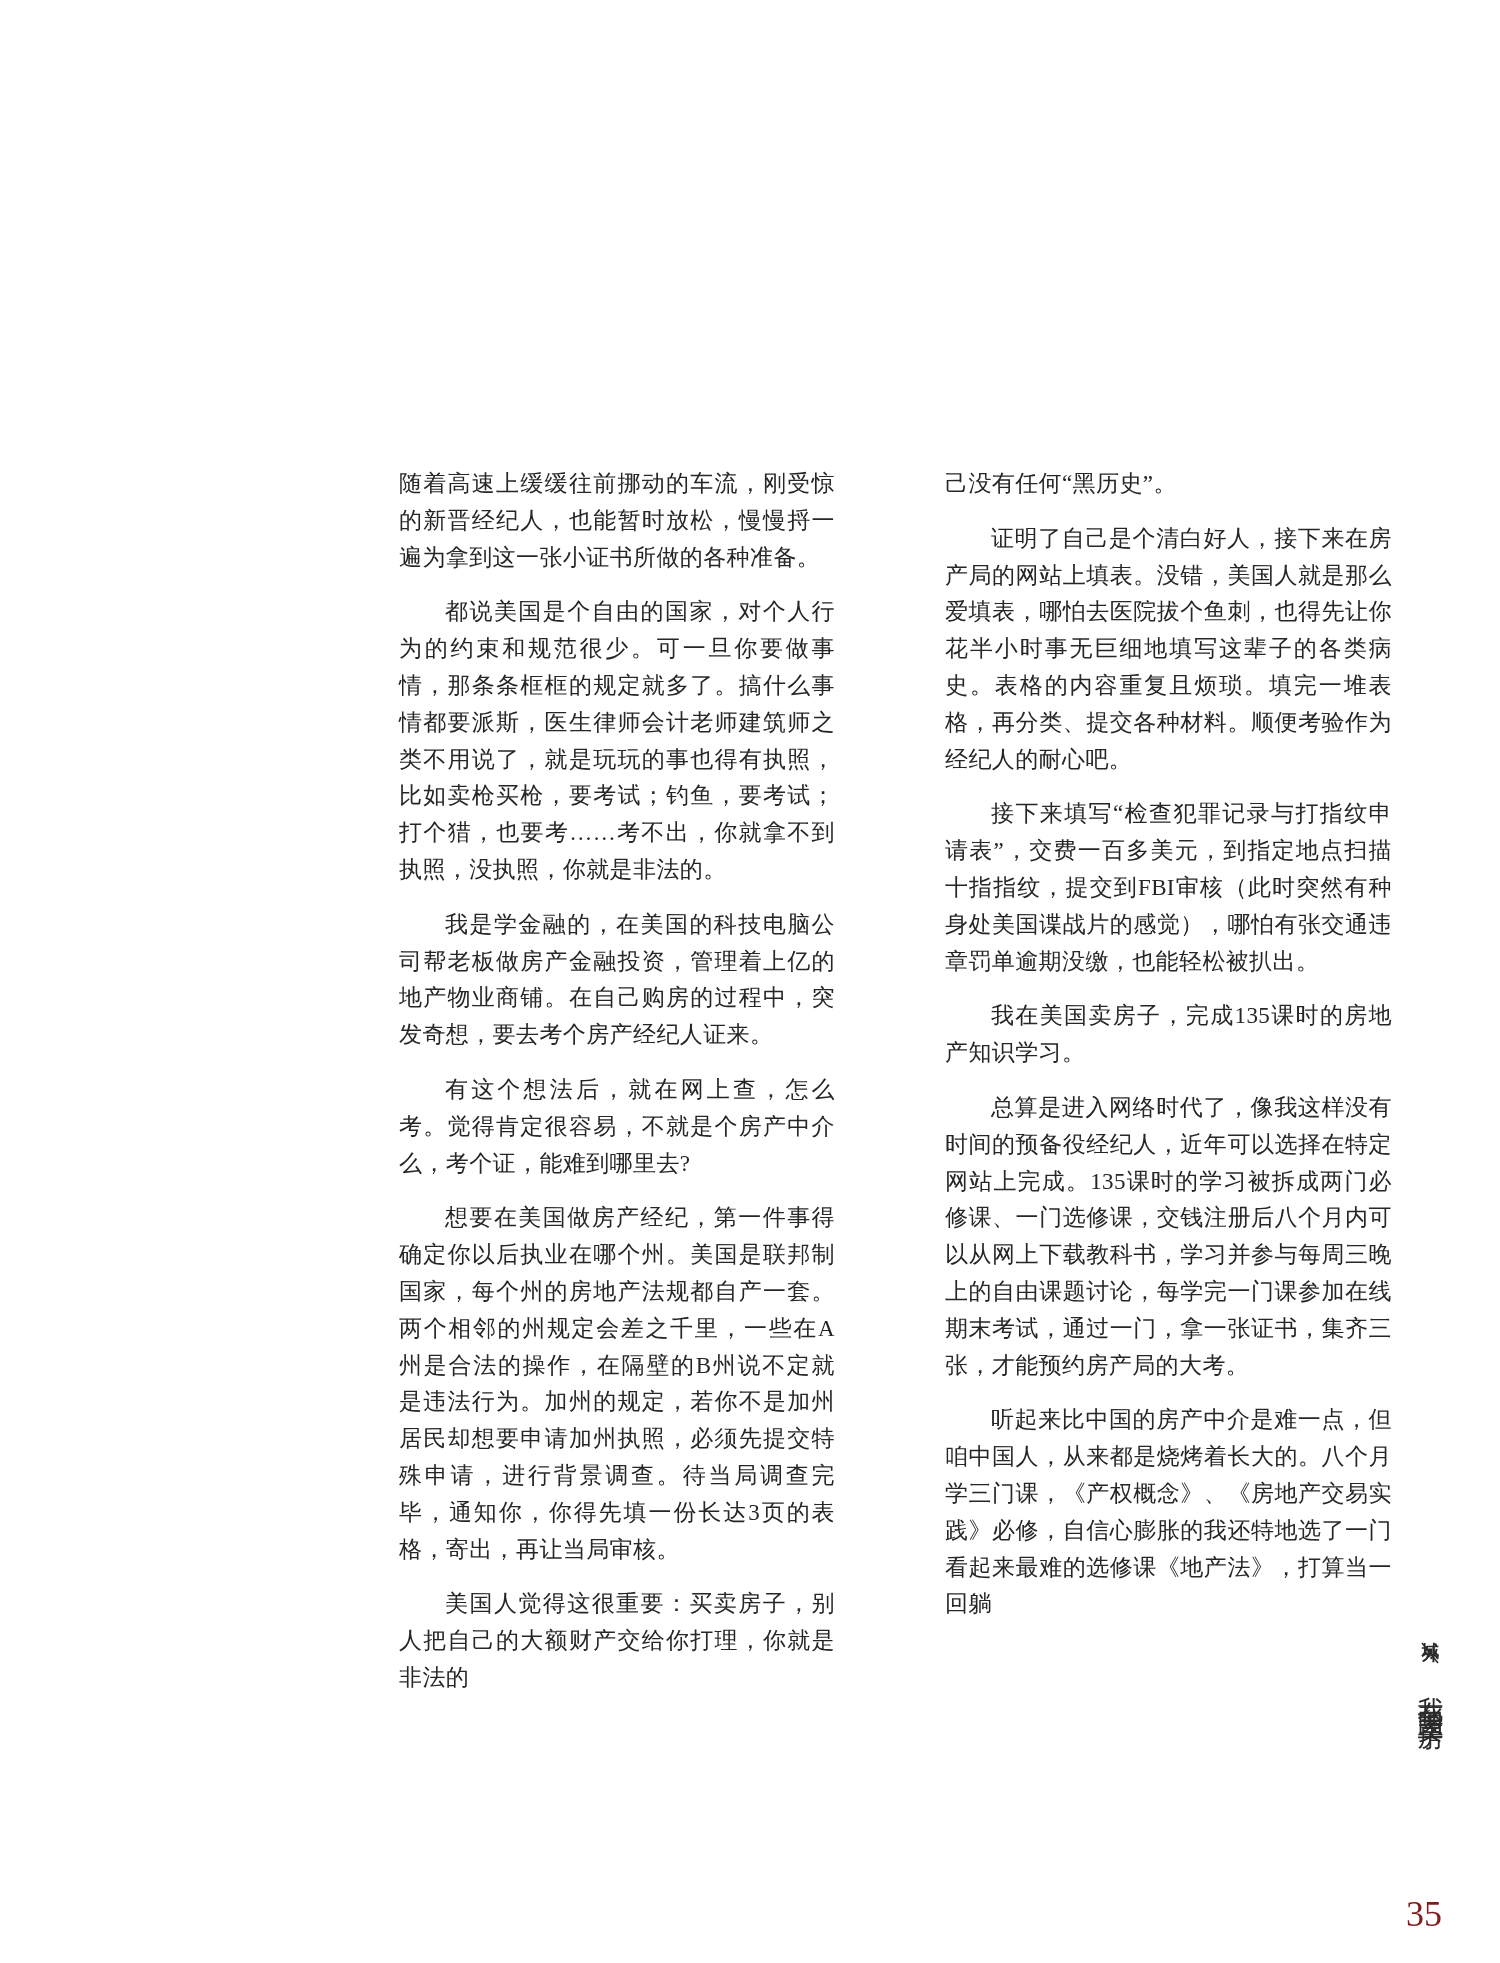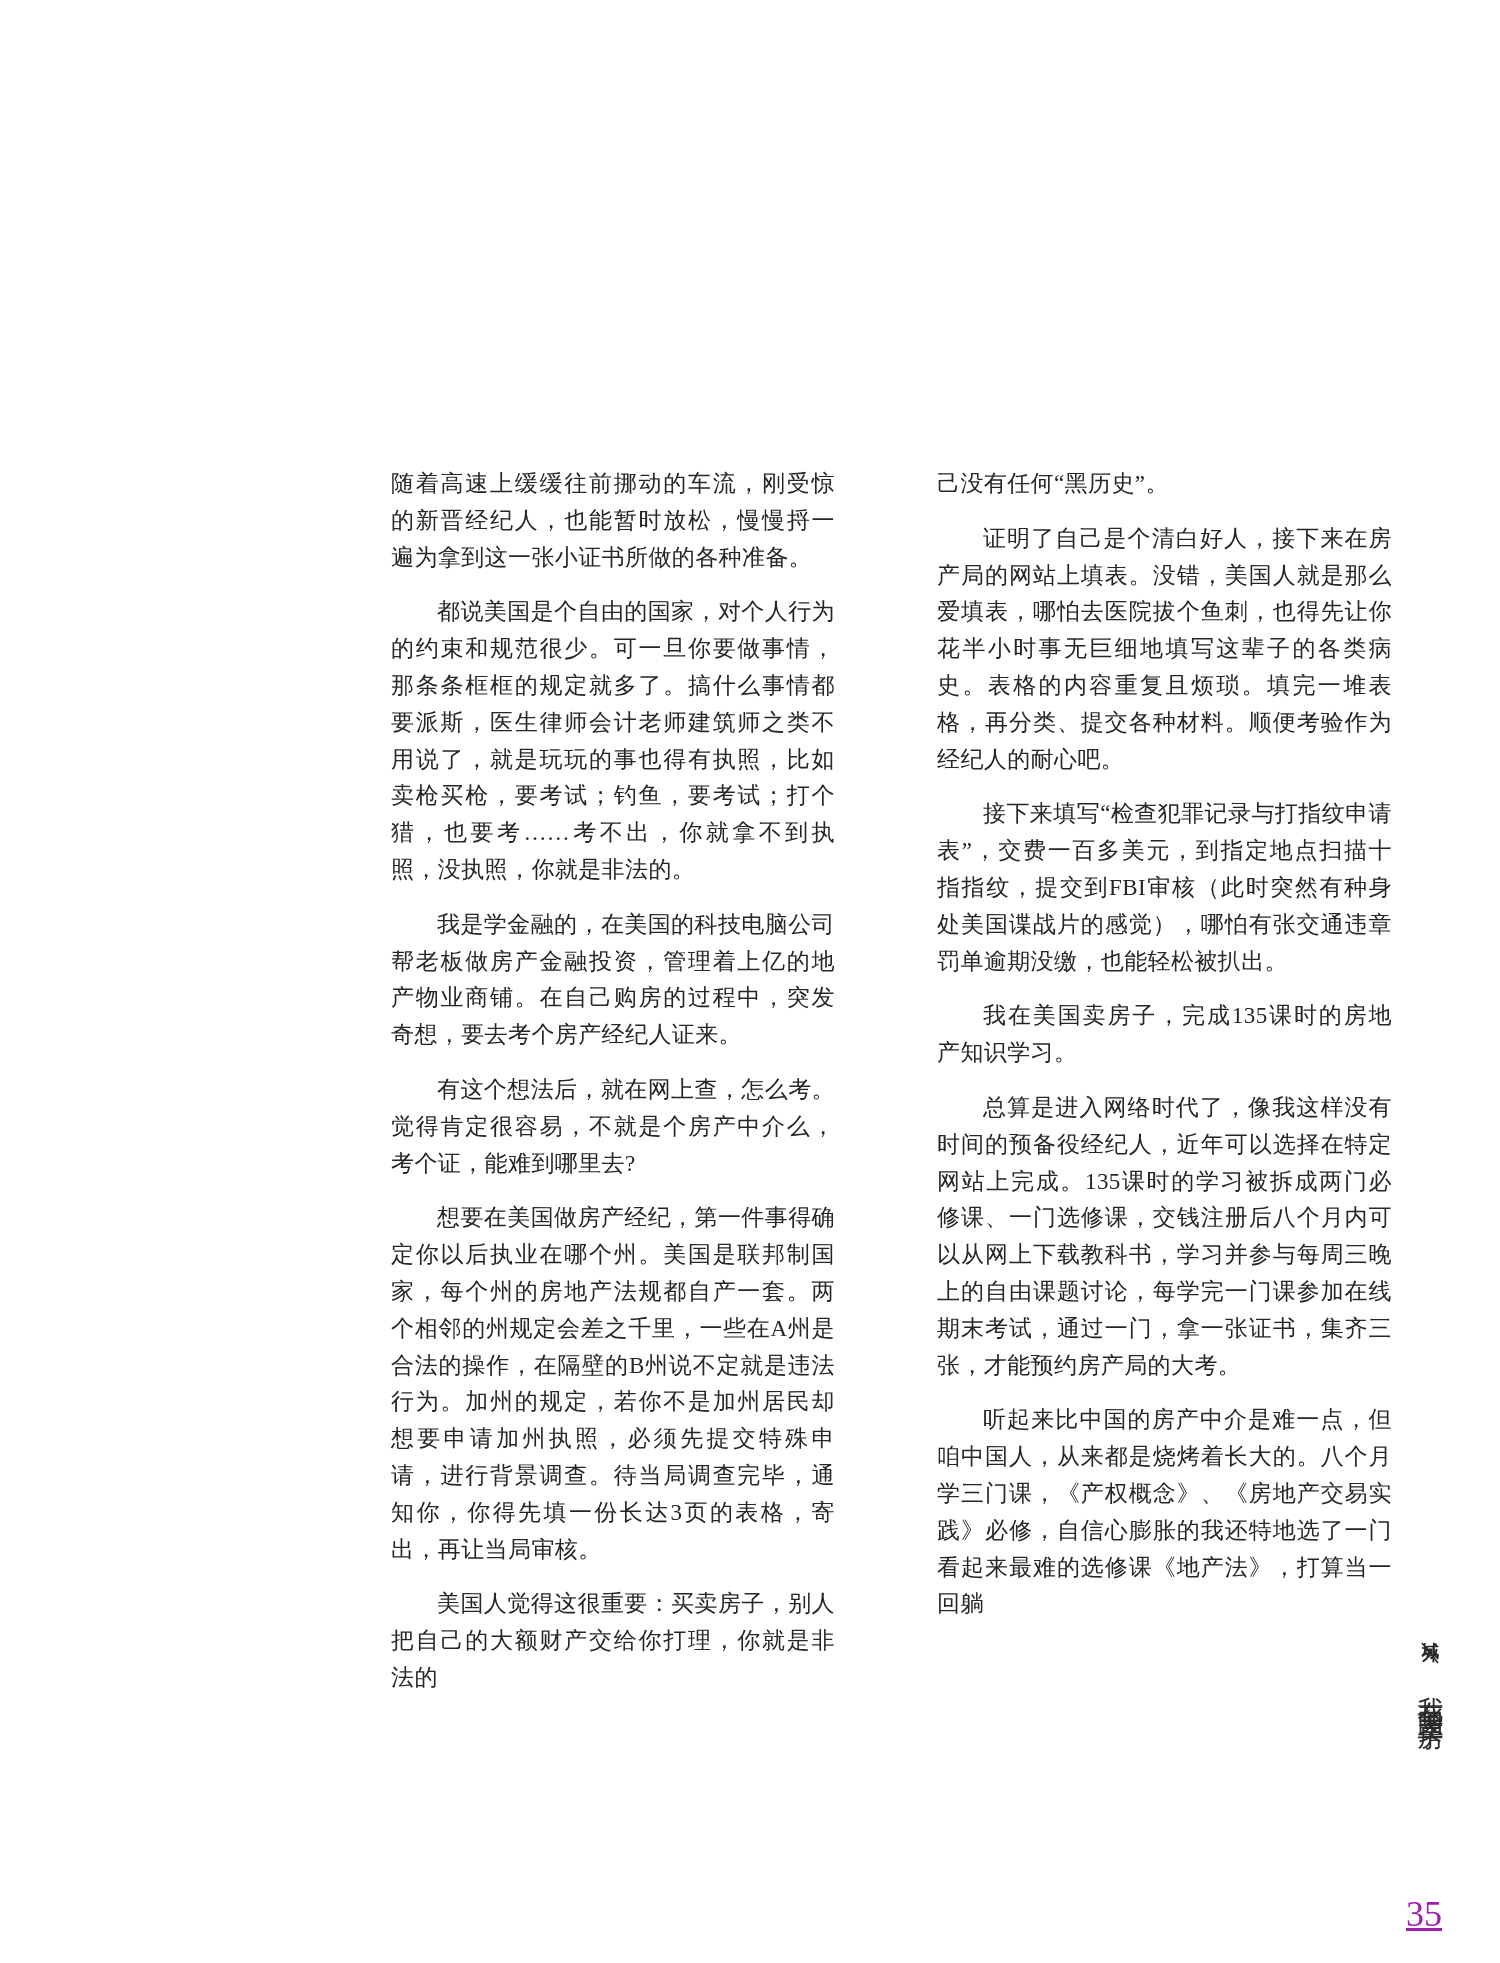--- a/index.html
+++ b/index.html
@@ -17,21 +17,21 @@
     inset: 0;
     background: #ffffff;
   }
   .text-col {
     position: absolute;
     top: 466px;
   }
   .col-left  { left: 383px; width: 452px; }
   .col-right { left: 929px; width: 463px; }
   .para {
-    margin: 0 0 18px 8px;
+    margin: 0 0 18px 16px;
     font-size: 23px;
     line-height: 36.8px;
     letter-spacing: 0.4px;
     text-align: justify;
     text-justify: inter-ideograph;
     word-break: break-all;
   }
   .para.indent { text-indent: 2em; }
   .para:last-child { margin-bottom: 0; }
 
@@ -61,23 +61,22 @@
   .sidebar-title {
     font-size: 26px;
     letter-spacing: 5px;
     margin-top: 4px;
   }
   .page-number {
     position: absolute;
     top: 1893px;
     right: 58px;
     font-size: 36px;
-    color: #a21caf;
+    color: #7f1d1d;
     font-family: "Liberation Serif", "DejaVu Serif", serif;
-    text-decoration: underline;
   }
 </style>
 </head>
 <body>
 
 <div class="page">
 
   <div class="text-col col-left">
       <p class="para">随着高速上缓缓往前挪动的车流，刚受惊的新晋经纪人，也能暂时放松，慢慢捋一遍为拿到这一张小证书所做的各种准备。</p>
       <p class="para indent">都说美国是个自由的国家，对个人行为的约束和规范很少。可一旦你要做事情，那条条框框的规定就多了。搞什么事情都要派斯，医生律师会计老师建筑师之类不用说了，就是玩玩的事也得有执照，比如卖枪买枪，要考试；钓鱼，要考试；打个猎，也要考……考不出，你就拿不到执照，没执照，你就是非法的。</p>

